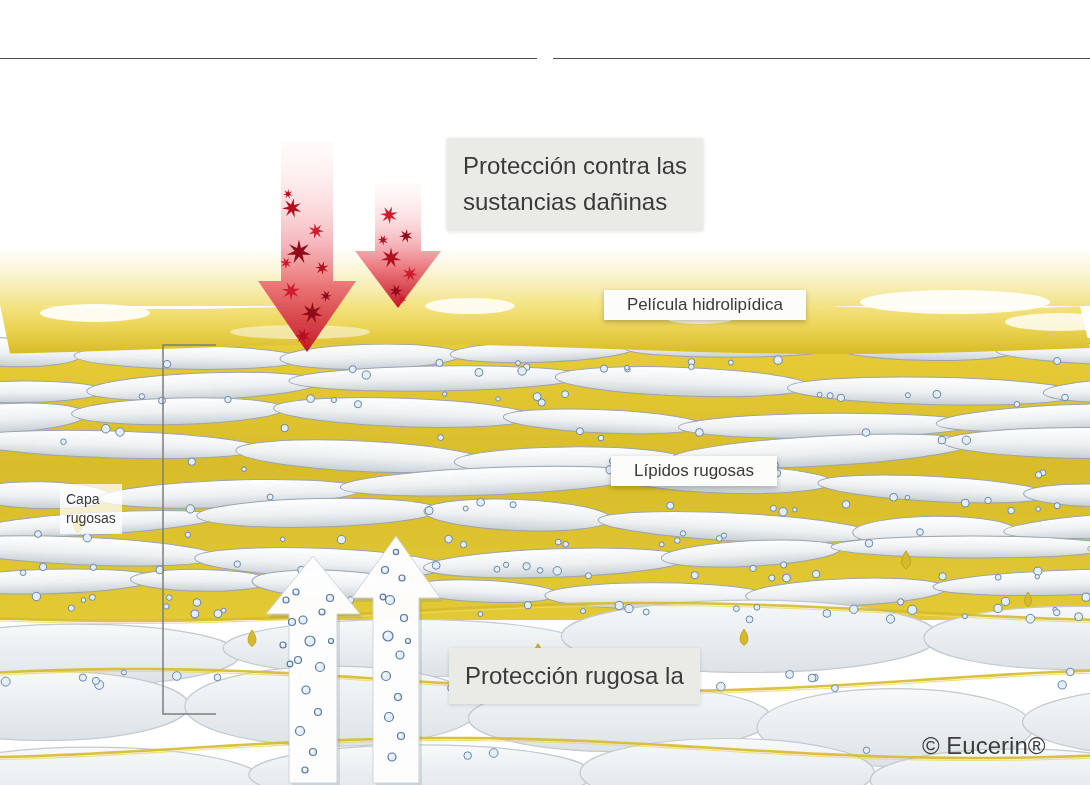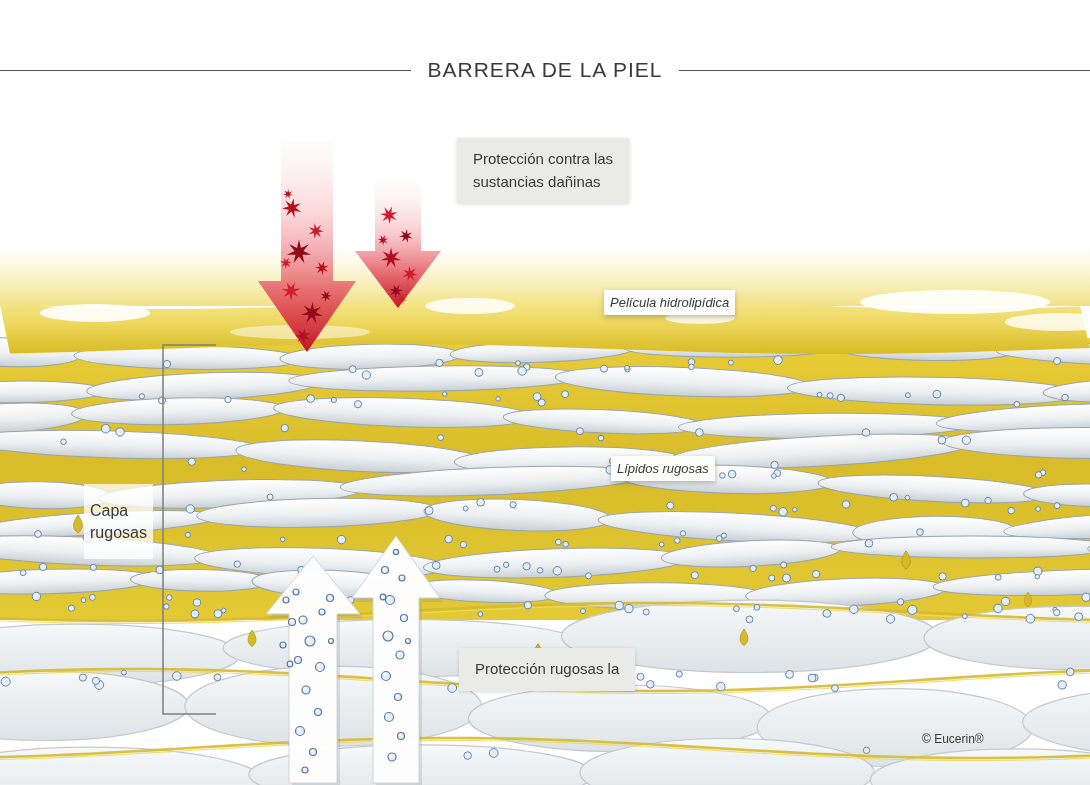--- a/index.html
+++ b/index.html
@@ -5,35 +5,35 @@
   html,body{margin:0;padding:0;background:#ffffff;}
   .canvas{position:relative;width:1090px;height:785px;background:#ffffff;overflow:hidden;
           font-family:"Liberation Sans",sans-serif;color:#3a3a3a;}
   .skin-svg{position:absolute;left:0;top:0;width:1090px;height:785px;}
 
   .titlebar{position:absolute;left:0;right:0;top:58px;display:flex;align-items:center;gap:16px;}
   .titlebar .rule{flex:1;height:0;border-top:1.5px solid #4e4e4e;}
   .titlebar .title{font-size:21px;letter-spacing:1px;color:#3a3a3a;white-space:nowrap;}
 
   .lbl{position:absolute;}
-  .white-box{background:#fcfcfb;box-shadow:0 2px 5px rgba(0,0,0,0.25);padding:5px 6px;
-             font-size:13px;white-space:nowrap;font-style:italic;}
+  .white-box{background:#fcfcfb;box-shadow:0 2px 5px rgba(0,0,0,0.25);padding:5px 23px;
+             font-size:17px;white-space:nowrap;}
   .gray-box{background:#eaeae7;box-shadow:0 1px 4px rgba(0,0,0,0.15);padding:10px 16px;
-            font-size:15px;line-height:1.5;white-space:nowrap;margin-left:10px;}
+            font-size:24px;line-height:1.5;white-space:nowrap;}
   .gray-box span{display:block;}
-  .plain{font-size:16px;line-height:1.35;background:rgba(255,255,255,0.75);padding:16px 6px;margin-left:24px;}
+  .plain{font-size:14px;line-height:1.35;background:rgba(255,255,255,0.75);padding:6px 6px;}
   .plain span{display:block;}
 
   .lbl-harmful{left:447px;top:138px;}
   .lbl-film{left:604px;top:290px;}
   .lbl-lipids{left:226px;top:418px;}
   .lbl-cells{left:611px;top:456px;}
   .lbl-capa{left:60px;top:484px;}
   .lbl-moisture{left:449px;top:648px;}
-  .copyright{position:absolute;left:922px;top:732px;font-size:12px;color:#3c3c3c;}
+  .copyright{position:absolute;left:922px;top:732px;font-size:24px;color:#3c3c3c;}
 </style>
 </head>
 <body>
 
 <div class="canvas">
 
   <svg class="skin-svg" viewBox="0 0 1090 785" xmlns="http://www.w3.org/2000/svg">
     <defs>
       <linearGradient id="cellGrad" x1="0" y1="0" x2="0" y2="1">
         <stop offset="0" stop-color="#ffffff"></stop>
@@ -435,37 +435,36 @@
           <circle cx="396" cy="552" r="2.6" fill="#e2eef9" stroke="#5a789e" stroke-width="1.2"></circle>
           <circle cx="395.2" cy="551.2" r="0.8" fill="#ffffff" opacity="0.95"></circle>
         </g>
       </g>
 
     <path d="M216,345 L163,345 L163,714 L216,714" fill="none" stroke="#7d7d7d" stroke-width="1.5"></path>
   </svg>
 
   <div class="titlebar">
     <span class="rule"></span>
-    <span class="title">BARRERA DE LA PIEL</span>
     <span class="rule"></span>
   </div>
 
   <div class="lbl gray-box lbl-harmful">
     <span>Protección contra las</span>
     <span>sustancias dañinas</span>
   </div>
 
   <div class="lbl white-box lbl-film">Película hidrolipídica</div>
 
 
   <div class="lbl white-box lbl-cells">Lípidos rugosas</div>
 
   <div class="lbl plain lbl-capa">
     <span>Capa</span>
     <span>rugosas</span>
   </div>
 
   <div class="lbl gray-box lbl-moisture">
-    <span>Protección rugosas la</span>
+    <span>Protección rugosa la</span>
   </div>
 
   <div class="copyright">© Eucerin®</div>
 </div>
 
 </body></html>

